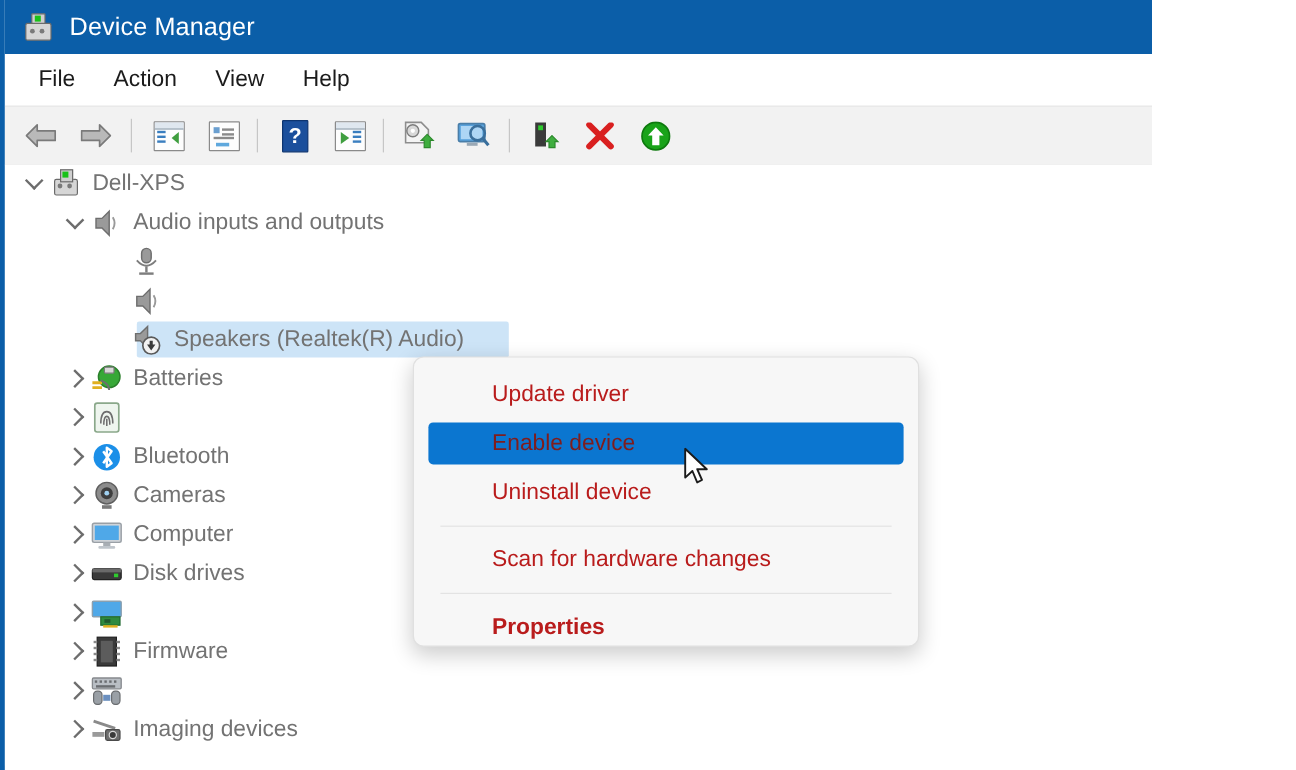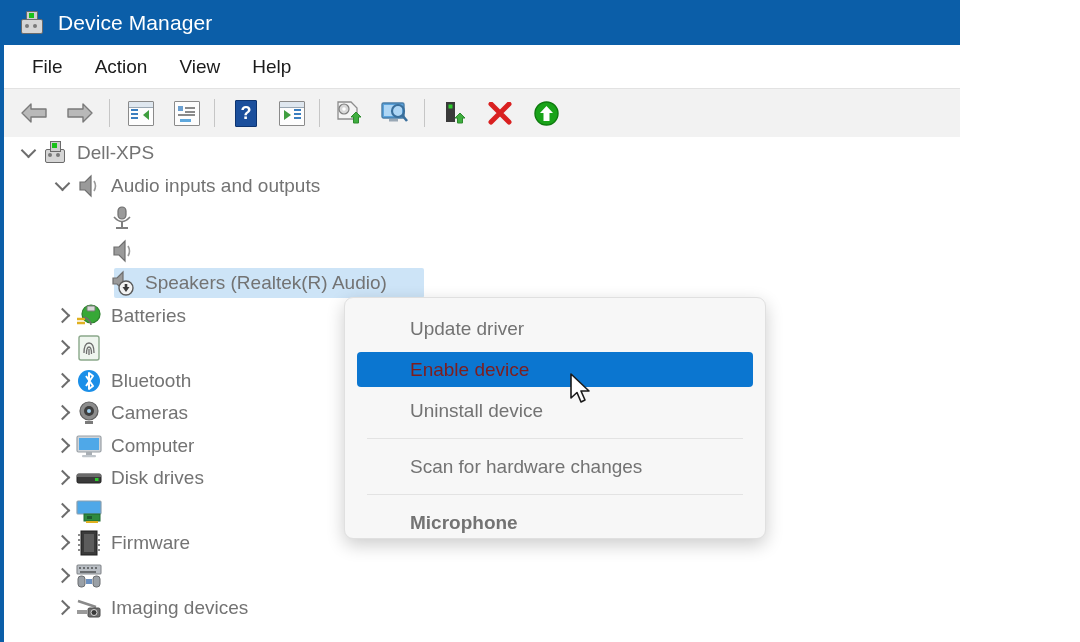--- a/index.html
+++ b/index.html
@@ -58,21 +58,21 @@
   .chev.right i{transform:rotate(-45deg);}
   .chev.down i{transform:rotate(45deg);top:8px;}
   .ico{width:30px;height:30px;position:relative;flex:none;margin-right:7px;}
   .label{font-size:19px;color:#737373;white-space:nowrap;position:relative;}
 
   
   .ctx{position:absolute;left:340px;top:297px;width:420px;height:240px;
        background:#f7f7f7;border:1px solid #e0e0e0;border-radius:9px;
        box-shadow:0 6px 18px rgba(0,0,0,.20);overflow:hidden;}
   .ctx-item{position:relative;height:41px;display:flex;align-items:center;
-            font-size:19px;color:#737373;padding-left:65px;box-sizing:border-box;}
+            font-size:19px;color:#b91c1c;padding-left:65px;box-sizing:border-box;}
   .ctx-item.hl{color:#7f1d1d;}
   .ctx-hlbar{position:absolute;left:12px;right:12px;top:3px;bottom:3px;
              background:#0b76d0;border-radius:4px;z-index:0;}
   .ctx-item span{position:relative;z-index:1;}
   .ctx-sep{height:1px;background:#e3e3e3;margin:7px 22px;}
   .ctx-bold{font-weight:bold;}
 
   
   .cursor{position:absolute;left:565px;top:373px;width:24px;height:34px;z-index:50;}
 </style>
@@ -433,21 +433,21 @@
     </div>
     <div class="ctx-item">
       <span>Uninstall device</span>
     </div>
     <div class="ctx-sep"></div>
     <div class="ctx-item">
       <span>Scan for hardware changes</span>
     </div>
     <div class="ctx-sep"></div>
     <div class="ctx-item ctx-bold">
-      <span>Microphone</span>
+      <span>Properties</span>
     </div>
   </div>
 
   <svg class="cursor" viewBox="0 0 24 34">
     <polygon points="2,1 2,25 8,19.5 12,29 16,27 12,18 20,18" fill="#ffffff" stroke="#1b1b1b" stroke-width="1.6" stroke-linejoin="round"></polygon>
   </svg>
 
 </div>
 
 </body></html>

